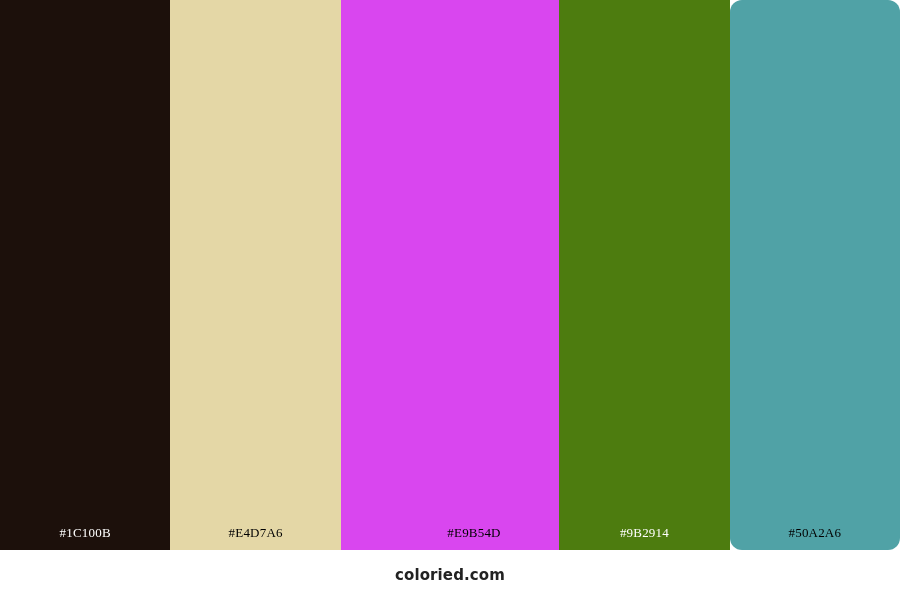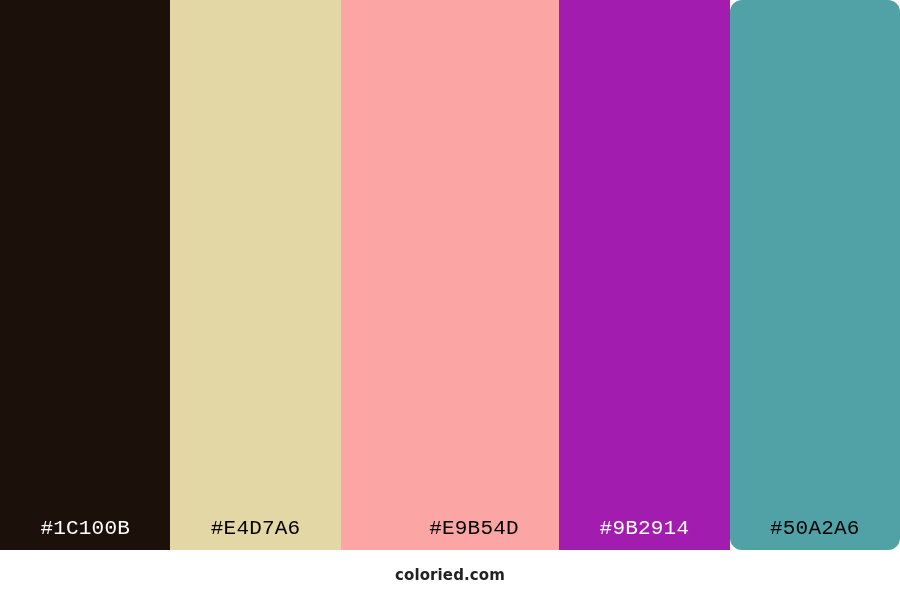--- a/index.html
+++ b/index.html
@@ -31,25 +31,25 @@
     height: 550px;
     position: relative;
     display: flex;
     align-items: flex-end;
     justify-content: center;
   }
   .swatch-label {
     display: block;
     width: 100%;
     text-align: center;
-    font-size: 21px;
+    font-size: 13px;
     line-height: 1;
     letter-spacing: 0.2px;
     padding-bottom: 11px;
-    font-family: Liberation Mono, monospace;
+    font-family: Liberation Serif, serif;
     margin-top: 7px;
   }
   .label-dark {
     color: #000000;
   }
   .label-light {
     color: #ffffff;
   }
   #footer-bar {
     width: 900px;
@@ -75,25 +75,25 @@
   <div id="swatch-strip">
 
     <div class="swatch" style="background-color: rgb(28, 16, 11);">
       <span class="swatch-label label-light" style="color: rgb(255, 255, 255);">#1C100B</span>
     </div>
 
     <div class="swatch" style="background-color: rgb(228, 215, 166);">
       <span class="swatch-label label-dark" style="color: rgb(0, 0, 0); text-align: center;">#E4D7A6</span>
     </div>
 
-    <div class="swatch" style="background-color: #fca5a5; padding-left: 48px;">
+    <div class="swatch" style="background-color: #d946ef; padding-left: 48px;">
       <span class="swatch-label label-dark" style="color: rgb(0, 0, 0);">#E9B54D</span>
     </div>
 
-    <div class="swatch" style="background-color: #a21caf;">
+    <div class="swatch" style="background-color: #4d7c0f;">
       <span class="swatch-label label-light" style="color: rgb(255, 255, 255);">#9B2914</span>
     </div>
 
     <div class="swatch" style="background-color: rgb(80, 162, 166); border-radius: 12px;">
       <span class="swatch-label label-dark" style="color: rgb(0, 0, 0);">#50A2A6</span>
     </div>
 
   </div>
 
   <div id="footer-bar">

